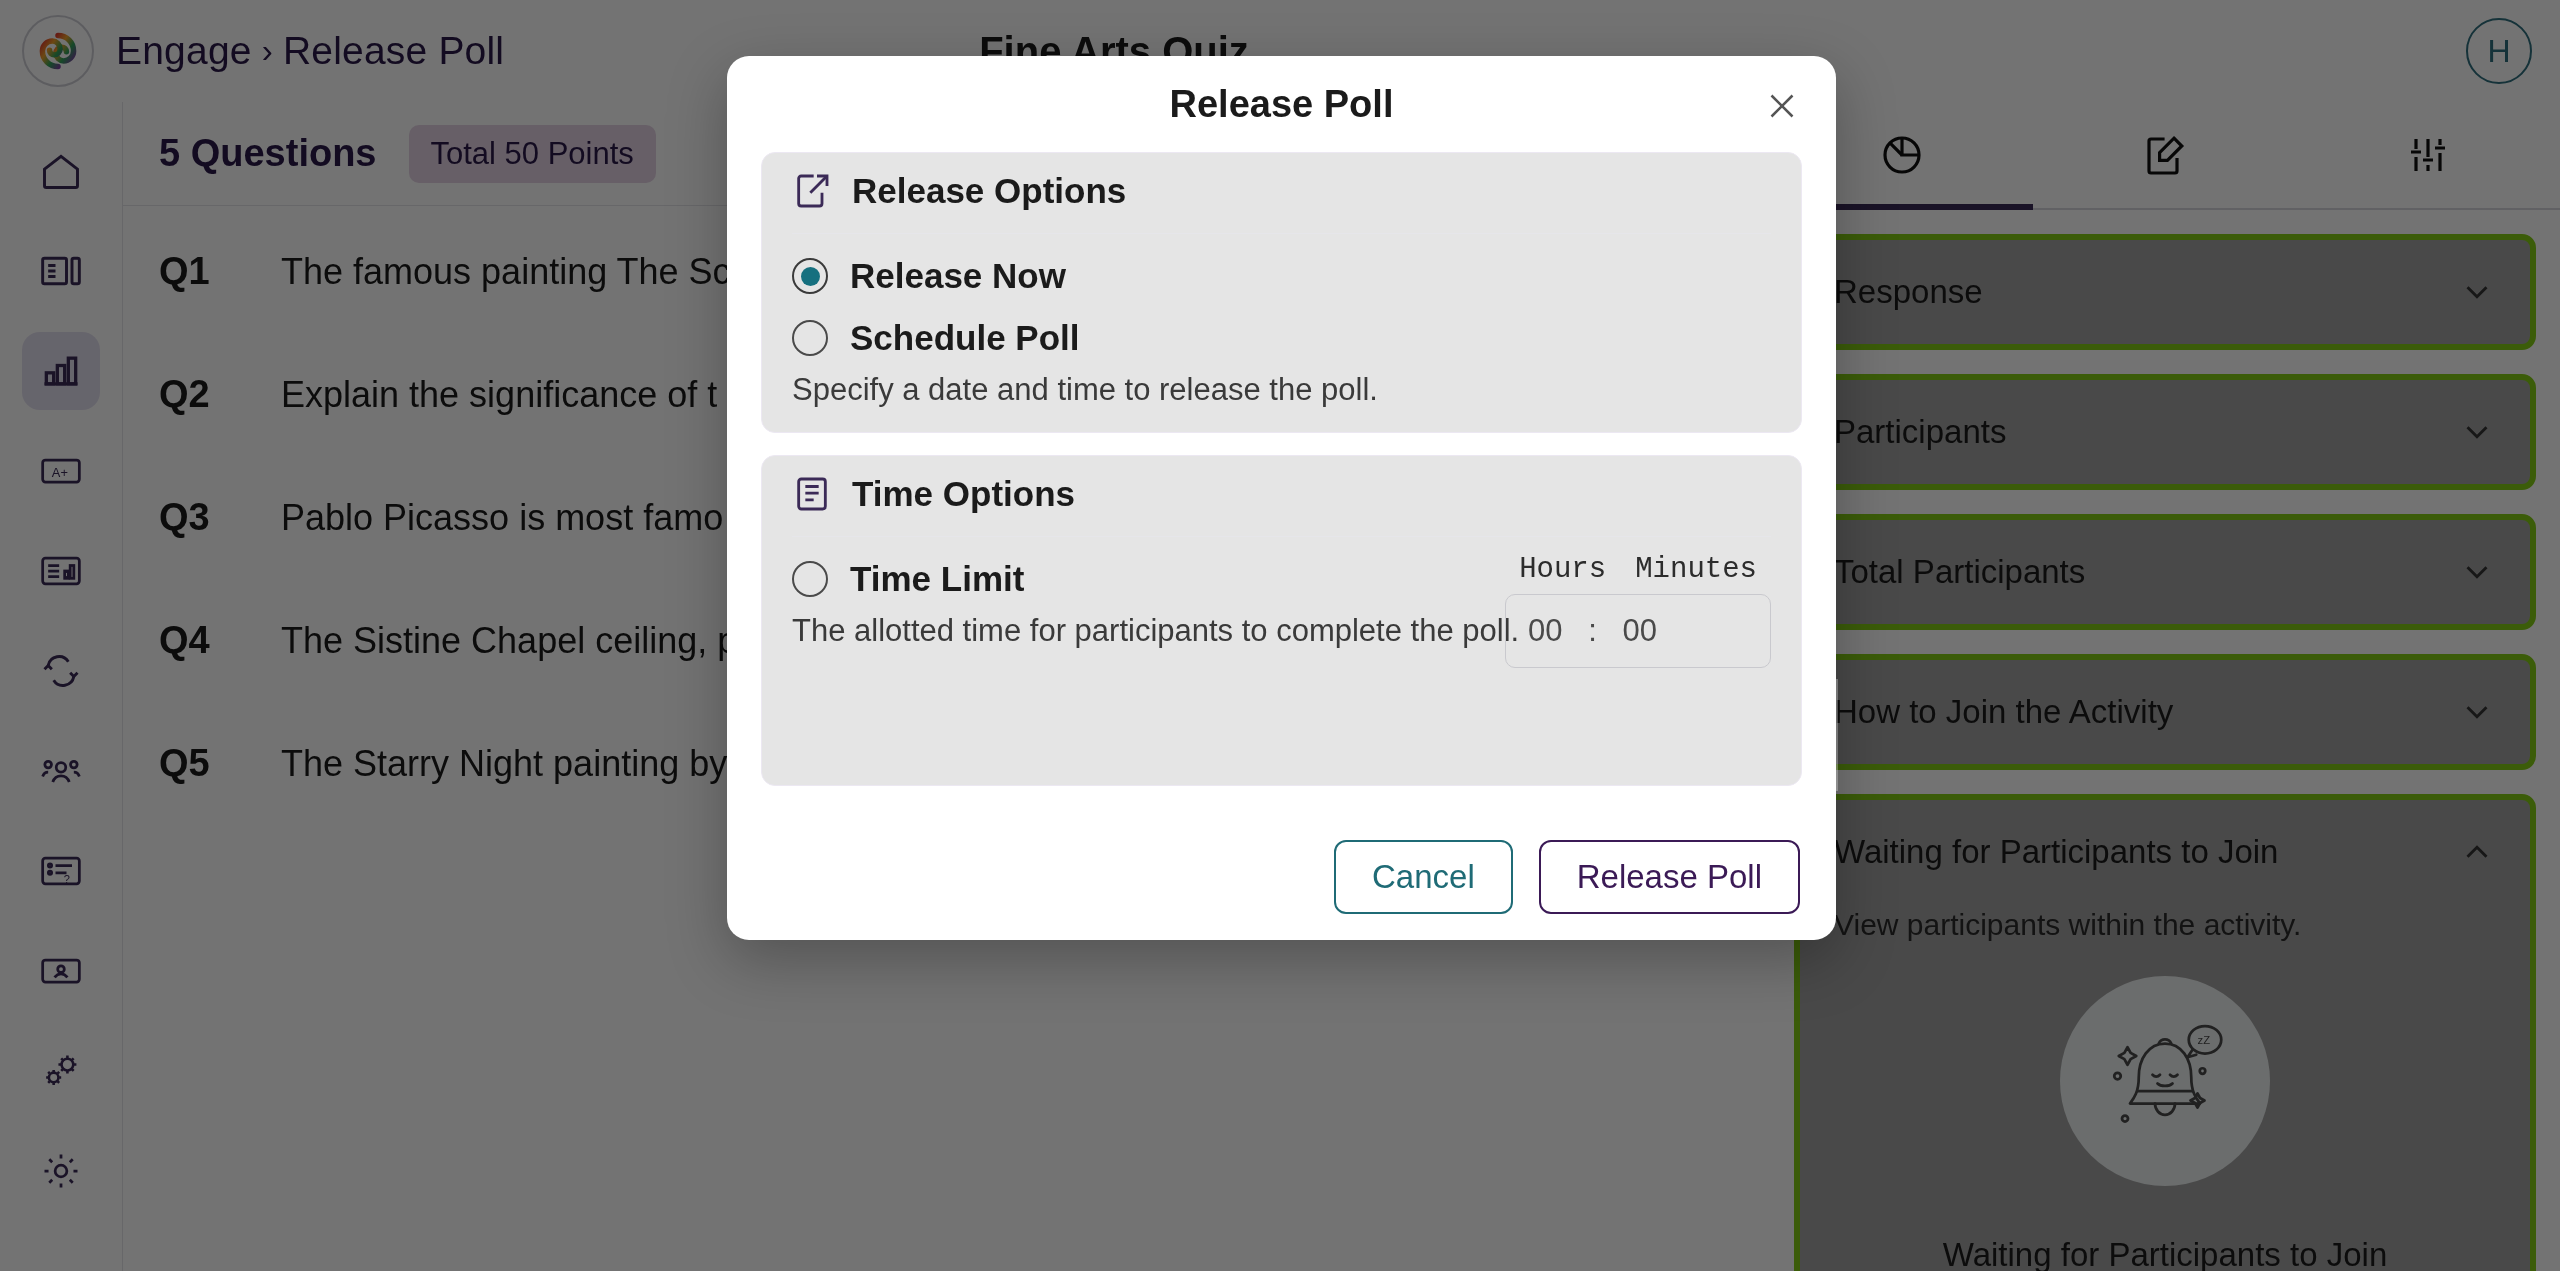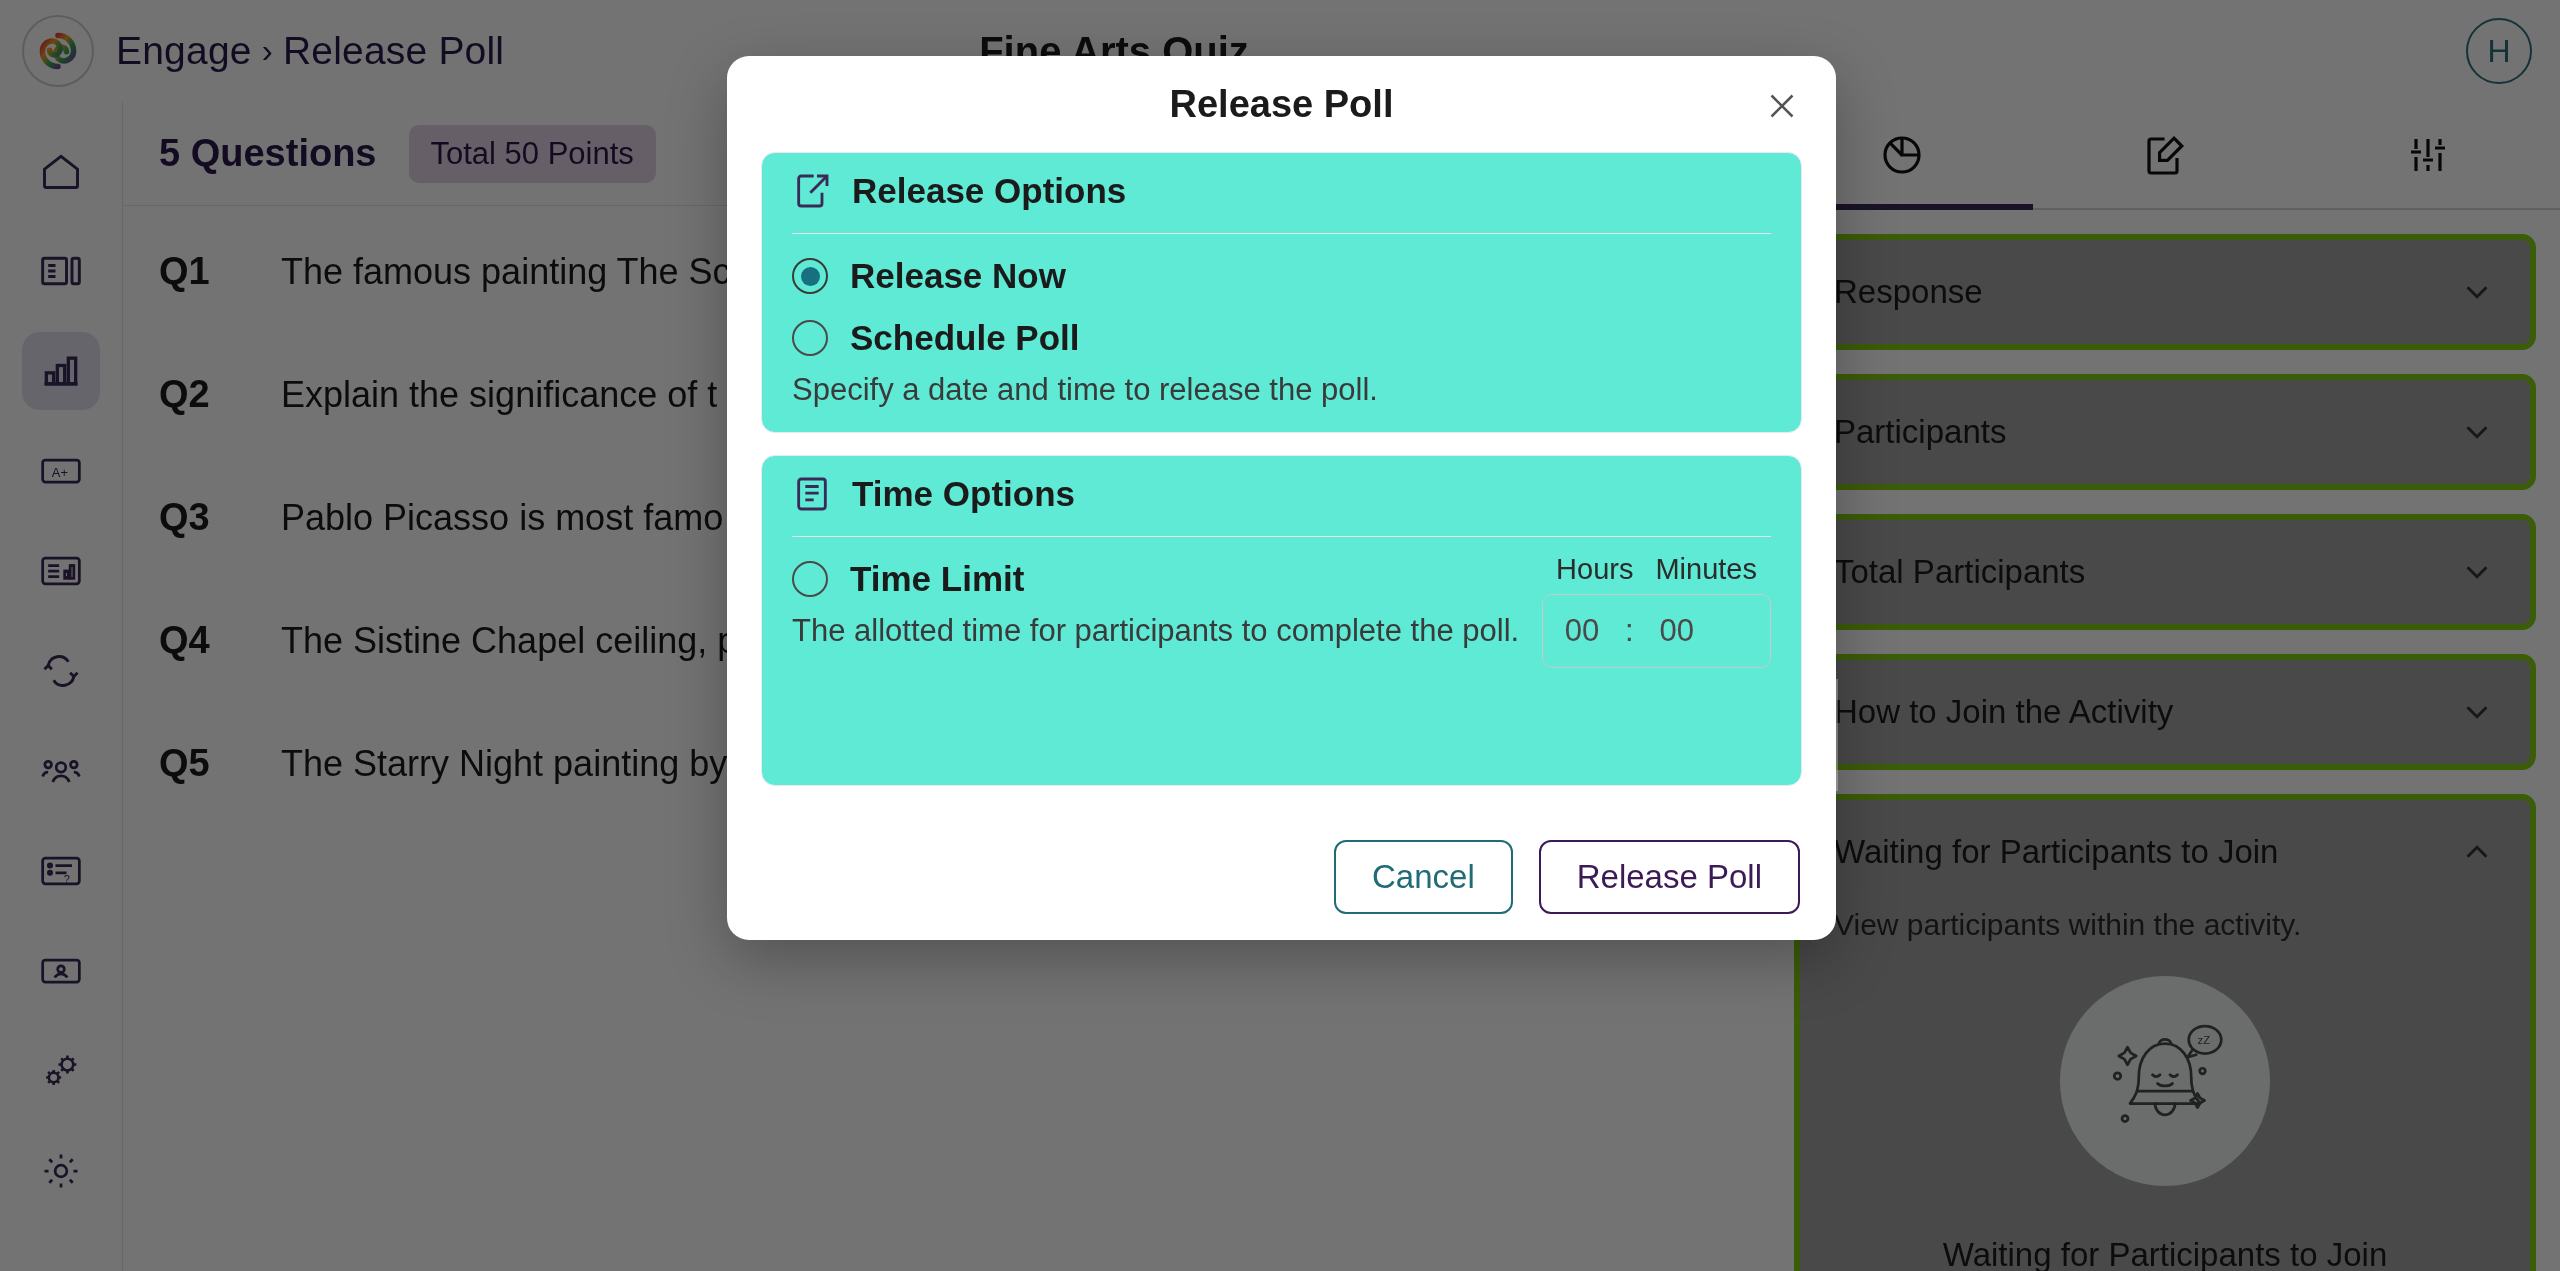--- a/index.html
+++ b/index.html
@@ -169,21 +169,21 @@
   .m-close {
     position: absolute; right: 30px; top: 26px;
     width: 48px; height: 48px; color: #555;
     display: flex; align-items: center; justify-content: center;
   }
   .m-body { padding: 0 34px; }
   .m-card {
     border: 1px solid #ece8f2; border-radius: 14px;
     padding: 18px 30px 24px 30px;
     margin-bottom: 22px;
-    background: #5eead4;
+    background: #e5e5e5;
   }
   .sec-head {
     display: flex; align-items: center; gap: 20px;
     padding-bottom: 22px; border-bottom: 1px solid #e6e6ea;
   }
   .sec-icon { width: 40px; height: 40px; color: #3b2a57; flex: none; }
   .sec-title { font-size: 35px; font-weight: 700; color: #1b1b1b; }
 
   .opt { padding-top: 22px; position: relative; }
   .opt-row { display: flex; align-items: center; gap: 22px; }
@@ -198,23 +198,24 @@
     background: #16707f;
   }
   .opt-title { font-size: 35px; font-weight: 700; color: #1b1b1b; }
   .opt-desc { font-size: 31px; color: #3a3a3a; margin-top: 14px; padding-left: 0; }
 
   .time-block {
     position: absolute; right: 0; top: 16px;
     text-align: center;
   }
   .time-labels {
-    display: flex; gap: 22px; justify-content: center;
+    display: flex; gap: 29px; justify-content: center;
     font-size: 29px; color: #2c2c2c; margin-bottom: 8px;
     padding: 0 14px;
+    font-family: Liberation Mono, monospace;
   }
   .time-inputs {
     display: flex; align-items: center;
     border: 1px solid #c9c9ce; border-radius: 10px;
     height: 74px; overflow: hidden;
   }
   .time-field {
     width: 78px; text-align: center; font-size: 31px; color: #4a4a4a;
     background: transparent; border: none; outline: none;
     font-family: "Liberation Sans", sans-serif;

